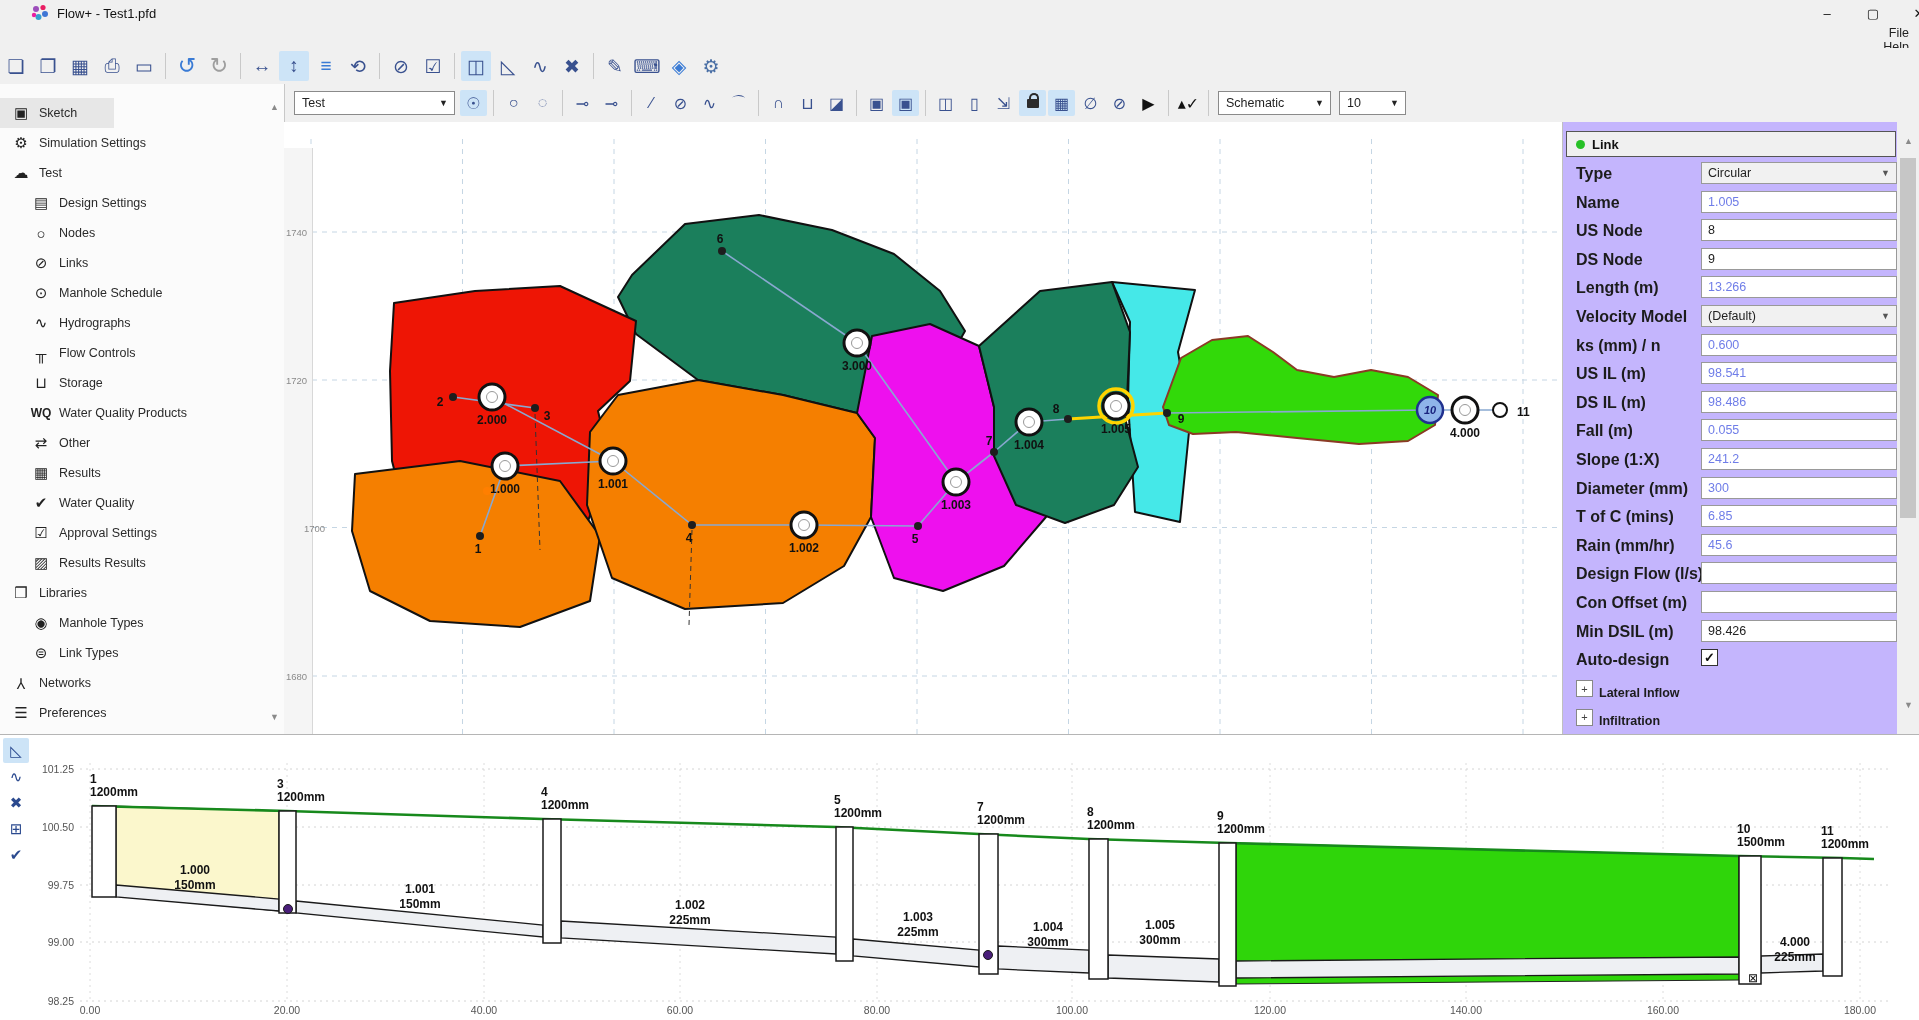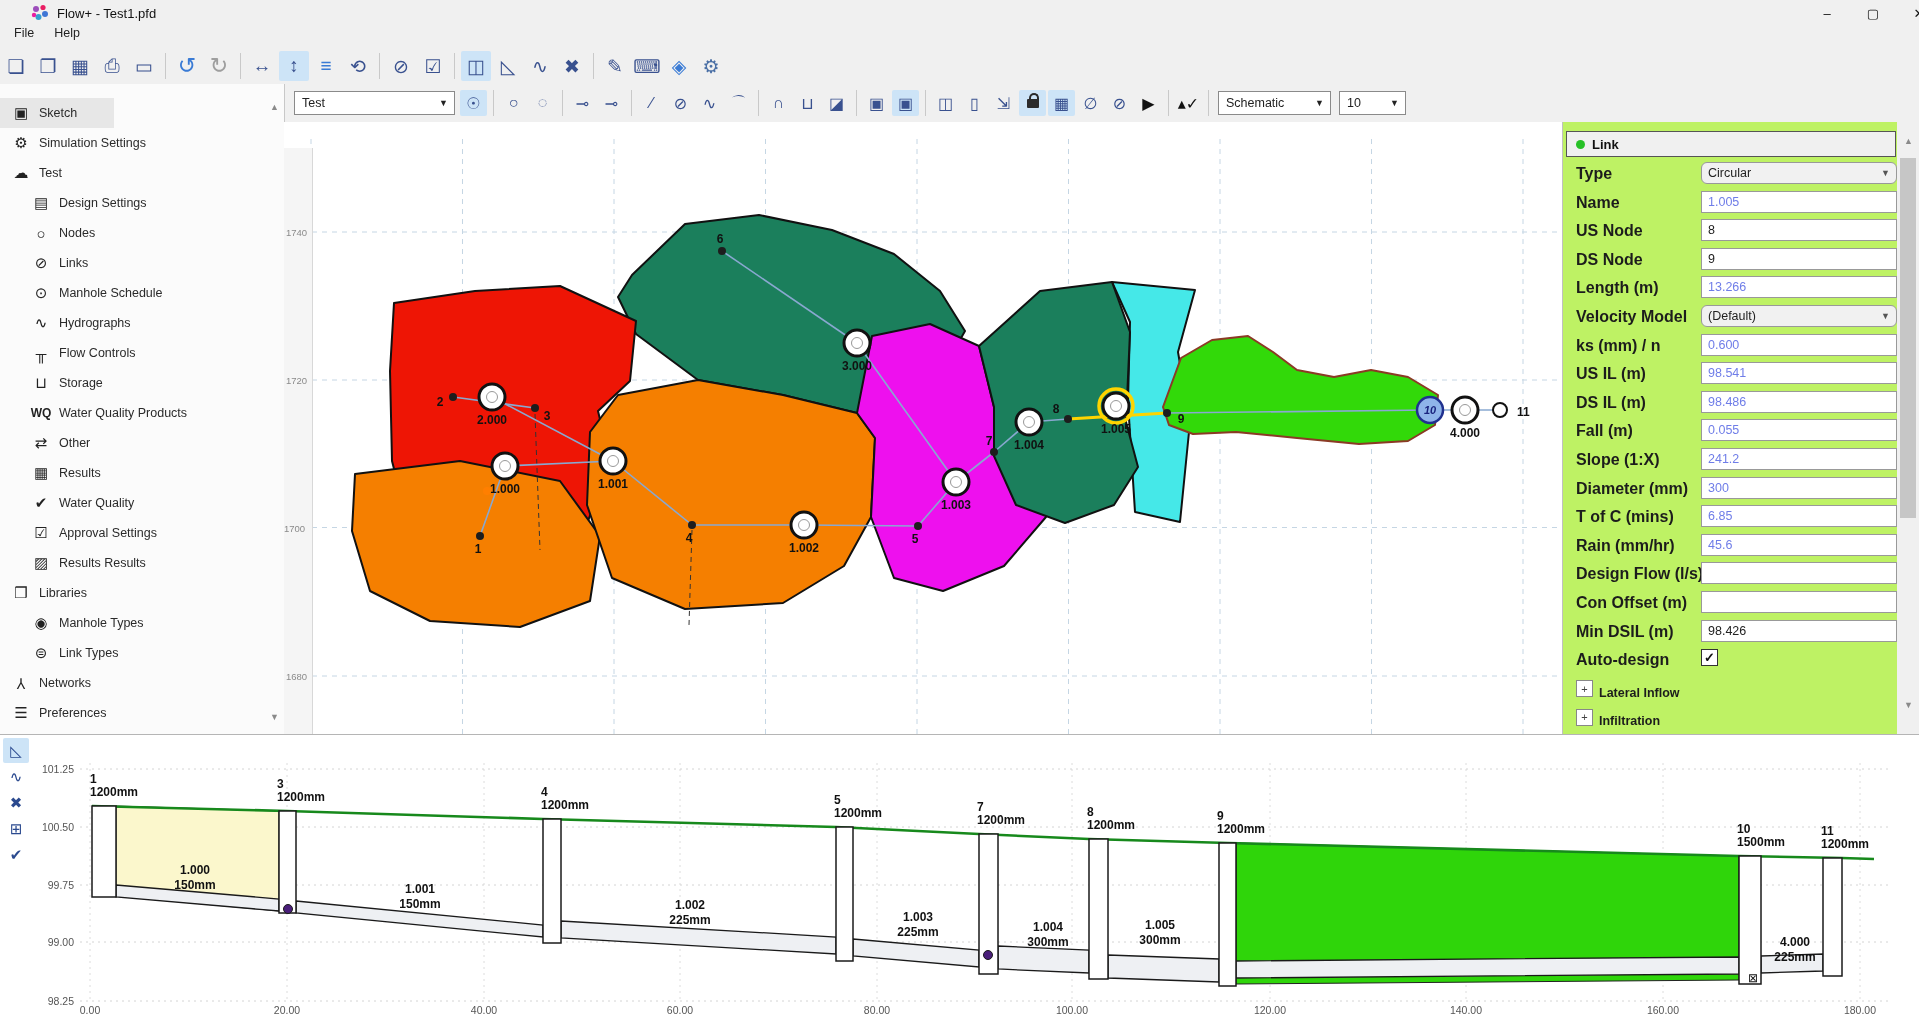--- a/index.html
+++ b/index.html
@@ -6,21 +6,21 @@
   body{width:1919px;height:1020px;position:relative;overflow:hidden;
        font-family:"Liberation Sans",sans-serif;color:#222;}
   .abs{position:absolute;}
   
   #titlebar{left:0;top:0;width:1919px;height:26px;background:#f0f0f0;display:flex;align-items:center;padding-left:23px;}
   #appicon{margin-left:8px;width:18px;height:18px;}
   #titletext{margin-left:8px;font-size:13px;color:#111;}
   #winbtns{margin-left:auto;display:flex;height:26px;}
   .winbtn{width:46px;height:26px;display:flex;align-items:center;justify-content:center;font-size:13px;color:#111;}
   
-  #menubar{left:0;top:26px;width:1919px;height:22px;background:#f0f0f0;display:flex;align-items:flex-start;}
+  #menubar{left:0;top:26px;width:1919px;height:22px;background:#f0f0f0;display:flex;align-items:flex-end;flex-direction:column;}
   .menuitem{padding:0 10px;font-size:12.5px;color:#222;}
   #menubar .menuitem:first-child{margin-left:4px;}
   
   #toolbar1{left:0;top:48px;width:1919px;height:36px;background:#f0f0f0;display:flex;align-items:center;border-bottom:1px solid #e0e0e0;}
   #toolbar2{left:284px;top:84px;width:1635px;height:38px;background:#f0f0f0;display:flex;align-items:center;}
   .tbtn{min-width:30px;height:30px;margin:0 1px;display:flex;align-items:center;justify-content:center;
         font-size:19px;color:#39518f;border-radius:2px;}
   #toolbar2 .tbtn{min-width:27px;height:26px;font-size:16px;}
   .tbtn.active{background:#cde4f7;}
   .tsep{width:1px;height:26px;background:#c9c9c9;margin:0 5px;}
@@ -41,31 +41,31 @@
   .sbitem.selected{background:#e7e7e7;width:104px;}
   .sb-scroll{position:absolute;left:266px;top:0;width:17px;height:650px;background:#fbfbfb;}
   .scroll-arrow{position:absolute;left:0;width:17px;height:16px;text-align:center;font-size:9px;color:#8a8a8a;}
   
   #canvas{left:284px;top:122px;width:1278px;height:612px;background:#fff;overflow:hidden;}
   #ruler-top{position:absolute;left:0;top:0;width:1278px;height:26px;background:#f5f5f5;border-bottom:1px solid #d8d8d8;z-index:5;}
   #ruler-left{position:absolute;left:0;top:26px;width:28px;height:586px;background:#f5f5f5;border-right:1px solid #d8d8d8;z-index:5;}
   .rlabel{position:absolute;font-size:9.5px;color:#8a8a8a;}
   #plan-svg{position:absolute;left:6px;top:0px;z-index:1;}
   
-  #rightpanel{left:1562px;top:122px;width:357px;height:612px;background:#bef264;border-left:1px solid #c0c0c0;overflow:hidden;}
+  #rightpanel{left:1562px;top:122px;width:357px;height:612px;background:#c4b5fd;border-left:1px solid #c0c0c0;overflow:hidden;}
   #linkheader{position:absolute;left:3px;top:9px;width:328px;height:24px;background:#f0f0f0;
               border:1px solid #555;display:flex;align-items:center;}
   #linkheader .dot{width:9px;height:9px;border-radius:50%;background:#27c127;margin:0 7px 0 9px;}
   #linkheader .htitle{font-size:13px;font-weight:bold;color:#111;}
   #fields{position:absolute;left:3px;top:40px;width:328px;}
   .frow{height:22px;margin-bottom:6.6px;position:relative;}
   .flabel{position:absolute;left:10px;top:3px;font-size:16px;font-weight:bold;color:#1c1c1c;white-space:nowrap;}
   .fctrl{position:absolute;left:135px;top:0;width:188px;height:20px;background:#fff;border:1px solid #999;
          font-size:12.5px;display:flex;align-items:center;padding-left:6px;}
-  .fctrl.sel{background:#f1f1f1;border-radius:6px;}
+  .fctrl.sel{background:#f1f1f1;}
   .fctrl .chev{margin-left:auto;margin-right:6px;font-size:9px;color:#555;}
   .fctrl.blue{color:#6f7de8;}
   .fctrl.black{color:#222;}
   .fcheck{position:absolute;left:135px;top:1px;width:15px;height:15px;border:1.5px solid #333;background:#fff;
           display:flex;align-items:center;justify-content:center;font-size:13px;font-weight:bold;color:#111;}
   .fgroup{display:flex;align-items:center;}
   .fgroup .plus{width:15px;height:15px;border:1px solid #888;background:#fff;display:flex;align-items:center;
                 justify-content:center;font-size:11px;color:#444;margin:2px 6px 0 10px;}
   .fgroup .gtitle{font-size:12.5px;font-weight:bold;color:#1c1c1c;margin-top:10px;}
   #panel-scroll{position:absolute;left:334px;top:0;width:23px;height:612px;background:#f0f0f0;}
@@ -363,21 +363,21 @@
       <text x="699" y="323" text-anchor="middle" font-size="12" font-weight="600" fill="#111">7</text>
       <circle cx="778" cy="297" r="4" fill="#1d1d1d"></circle>
       <text x="766" y="291" text-anchor="middle" font-size="12" font-weight="600" fill="#111">8</text>
       <circle cx="877" cy="291" r="4" fill="#1d1d1d"></circle>
       <text x="891" y="301" text-anchor="middle" font-size="12" font-weight="600" fill="#111">9</text>
       <circle cx="197" cy="369" r="4" fill="#ff7f00"></circle>
     </svg>
   <div id="ruler-left">
       <span class="rlabel" style="left: 2px; top: 79px;">1740</span>
       <span class="rlabel" style="left: 2px; top: 227px;">1720</span>
-      <span class="rlabel" style="left: 0; top: 375px;">1700</span>
+      <span class="rlabel" style="left: 20px; top: 375px;">1700</span>
       <span class="rlabel" style="left: 2px; top: 523px;">1680</span>
     </div>
 </div>
 
 <div class="abs" id="rightpanel">
   <div id="linkheader">
     <span class="dot"></span>
     <span class="htitle">Link</span>
   </div>
   <div id="fields">

